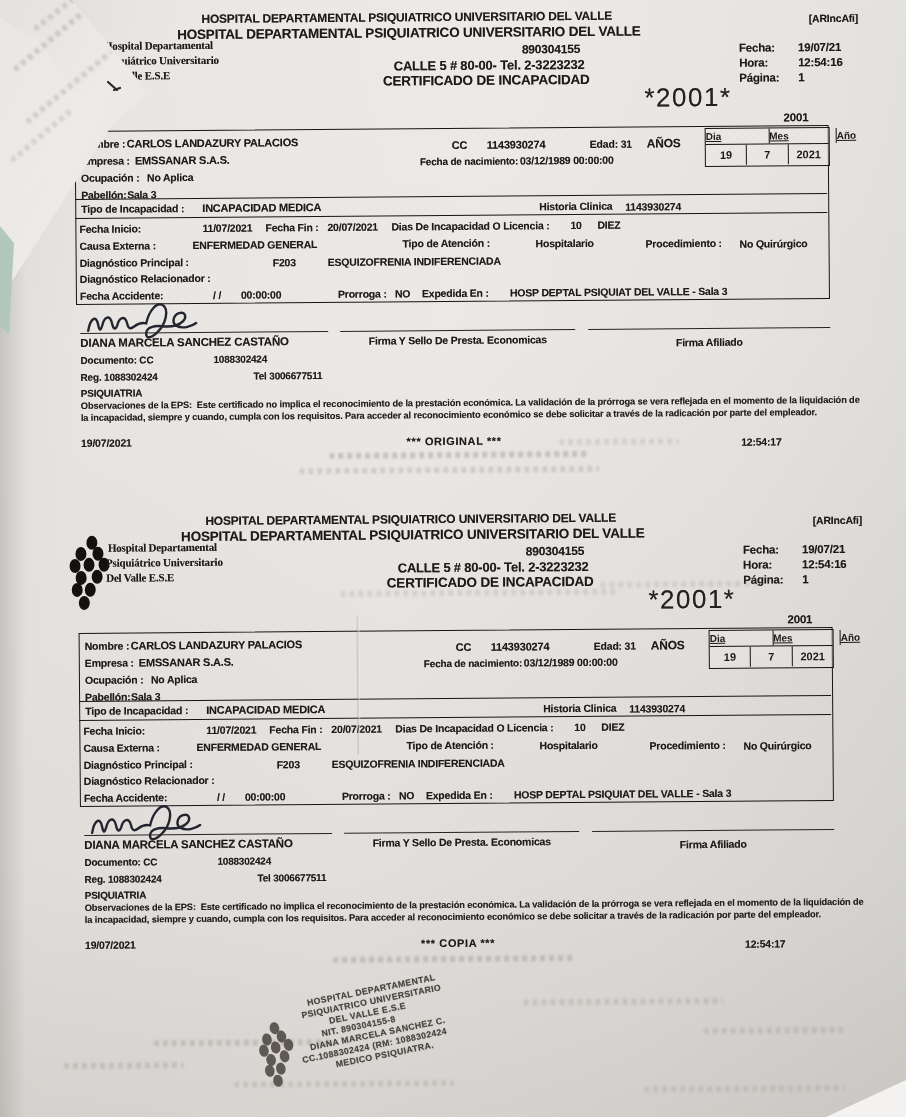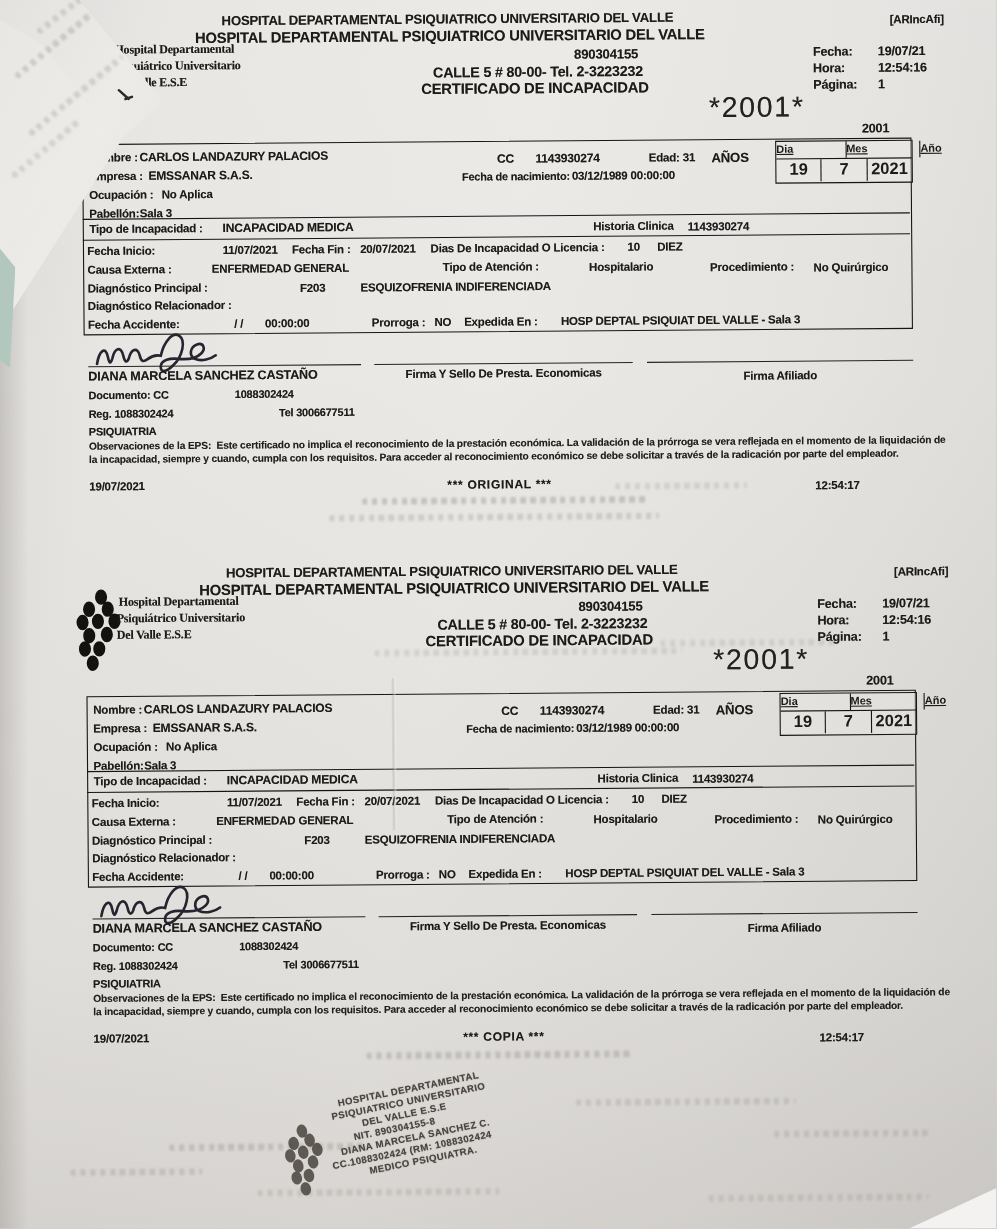--- a/index.html
+++ b/index.html
@@ -24,21 +24,21 @@
      border:1.5px solid #171513;}
   .hline{position:absolute;left:78px;width:752px;height:0;border-top:1.4px solid #171513;}
   .datebox{position:absolute;left:708px;top:126px;width:123px;height:37px;
      border:1.5px solid #171513;display:flex;flex-direction:column;background:rgba(236,234,231,.35);}
   .db-row{display:flex;}
   .db-row span{flex:1;text-align:center;font-weight:bold;color:#1d1b19;}
   .db-row span + span{border-left:1.4px solid #171513;}
   .db-head{height:15px;border-bottom:1.4px solid #171513;gap:47px;}
   .db-head span{font-size:10px;line-height:15px;text-decoration:underline;}
   .db-val{height:20px;}
-  .db-val span{font-size:15px;line-height:20px;}
+  .db-val span{font-size:11px;line-height:20px;}
   .sigline{position:absolute;height:0;border-top:1.5px solid #262422;}
   .obs{position:absolute;left:82px;top:394px;width:784px;margin:0;
        font-size:9.3px;line-height:11.5px;font-weight:bold;color:#211f1d;
        letter-spacing:-0.15px;text-shadow:0 0 .4px rgba(20,18,16,.4);}
   .smudge{position:absolute;height:6px;border-radius:3px;filter:blur(.8px);
      background:repeating-linear-gradient(90deg, rgba(120,113,103,.55) 0 5px, rgba(120,113,103,0) 5px 9px);}
   .fold{position:absolute;left:0;top:0;width:170px;height:310px;
      clip-path:polygon(0 0,72px 0,148px 92px,112px 125px,0 300px);
      background:linear-gradient(115deg,#e4e2df 0%,#edebe8 45%,#e6e4e1 100%);
      filter:drop-shadow(3px 3px 3px rgba(95,90,84,.4));}

